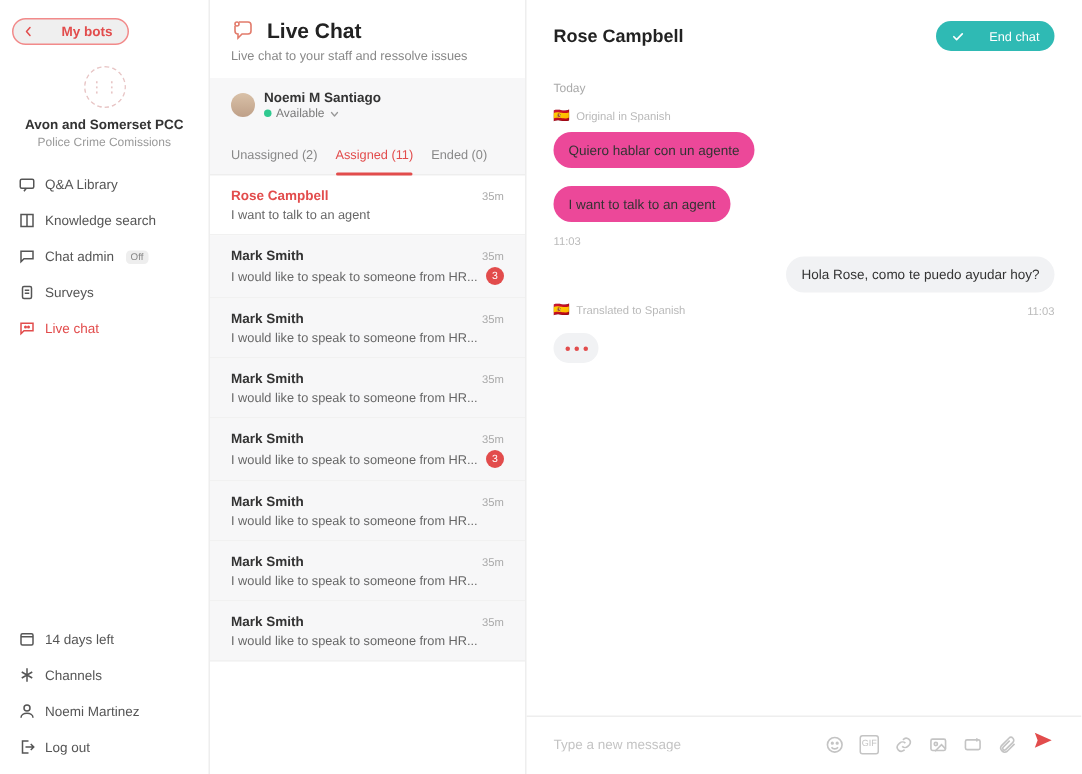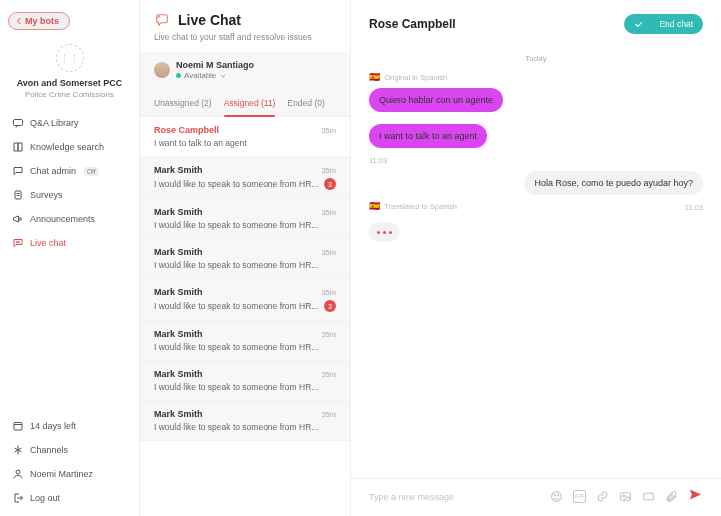--- a/index.html
+++ b/index.html
@@ -1,21 +1,21 @@
 <!DOCTYPE html>
 <html><head>
 <meta charset="utf-8">
 <style>
   * { box-sizing: border-box; margin: 0; padding: 0; }
   html, body { width: 721px; height: 516px; font-family: -apple-system, BlinkMacSystemFont, "Segoe UI", Arial, sans-serif; color: #2d2d2d; background: #fff; overflow: hidden; }
   .app { display: flex; width: 100%; height: 100%; }
 
   
   .sidebar { width: 140px; border-right: 1px solid #eee; display: flex; flex-direction: column; padding: 12px 8px 8px 8px; }
-  .mybots { align-self: flex-start; border: 1px solid #f28a8a; border-radius: 14px; padding: 3px 10px 3px 6px; display: flex; align-items: center; gap: 2px; color: #e24c4c; font-size: 9px; font-weight: 600; cursor: pointer; }
+  .mybots { align-self: flex-start; border: 1px solid #f28a8a; border-radius: 14px; padding: 3px 10px 3px 6px; display: flex; align-items: center; gap: 18px; color: #e24c4c; font-size: 9px; font-weight: 600; cursor: pointer; }
   .mybots svg { width: 8px; height: 8px; }
   .org-wrap { text-align: center; margin: 14px 0 10px 0; }
   .org-logo { width: 28px; height: 28px; border-radius: 50%; border: 1px dashed #e8c6c6; margin: 0 auto 6px auto; display:flex;align-items:center;justify-content:center; color:#e8c6c6; font-size:10px;}
   .org-name { font-size: 9px; font-weight: 600; color: #333; }
   .org-sub  { font-size: 8px; color: #9a9a9a; margin-top:2px;}
   .nav { display: flex; flex-direction: column; gap: 4px; margin-top: 4px; }
   .nav-item { display: flex; align-items: center; gap: 6px; padding: 4px 4px; font-size: 9px; color: #555; border-radius: 4px; cursor: pointer; }
   .nav-item.active { color: #e24c4c; }
   .nav-item .ic { width: 12px; height: 12px; display:inline-flex; align-items:center; justify-content:center; }
   .nav-item .ic svg { width: 12px; height: 12px; }
@@ -53,24 +53,24 @@
   .ci-prev { font-size:8.5px; color:#666; white-space:nowrap; overflow:hidden; text-overflow:ellipsis; flex:1; }
   .count-badge { min-width:12px; height:12px; border-radius:50%; background:#e24c4c; color:#fff; font-size:7px; display:inline-flex; align-items:center; justify-content:center; padding:0 2px;}
 
   
   .chat-pane { flex:1; display:flex; flex-direction:column; }
   .chat-head { display:flex; justify-content:space-between; align-items:center; padding: 14px 18px; }
   .chat-head-name { font-size:12px; font-weight:700; color:#222; }
   .endchat { background:#2fbab4; color:#fff; border:none; border-radius:12px; font-size:8.5px; padding:5px 10px; display:flex; align-items:center; gap:16px; cursor:pointer;}
   .endchat svg{width:9px;height:9px;}
   .chat-body { flex:1; padding: 0 18px; overflow:hidden; }
-  .day-sep { text-align:center; font-size:8px; color:#aaa; margin: 6px 0 10px 0; }
+  .day-sep { font-size:8px; color:#aaa; margin: 6px 0 10px 0; }
   .trans-label { display:flex; align-items:center; gap:4px; font-size:7.5px; color:#b9b9b9; }
   .flag { font-size:9px; line-height:1; }
-  .bubble { display:inline-block; background:#d946ef; color:#333; font-size:9px; padding:7px 10px; border-radius:14px; margin:6px 0; max-width: 80%; }
+  .bubble { display:inline-block; background:#ec4899; color:#333; font-size:9px; padding:7px 10px; border-radius:14px; margin:6px 0; max-width: 80%; }
   .msg-row { display:flex; flex-direction:column; }
   .msg-row.left  { align-items:flex-start; }
   .msg-row.right { align-items:flex-end; }
   .msg-row.right .bubble { background:#fdecee; }
   .msg-row.right .bubble.plain { background:#f1f2f4; }
   .ts { font-size:7.5px; color:#bbb; margin-top:2px;}
   .row-justify { display:flex; justify-content:space-between; align-items:center; width:100%;}
   .typing { width:30px; height:20px; border-radius:12px; background:#f1f2f4; display:flex; align-items:center; justify-content:center; gap:3px; margin-top:10px;}
   .typing span{ width:3px;height:3px;border-radius:50%; background:#e24c4c; display:inline-block;}
 
@@ -134,28 +134,20 @@
       </div>
       <div class="nav-item">
         <span class="ic">
             <svg viewBox="0 0 24 24" fill="none" stroke="currentColor" stroke-width="2">
               <rect x="6" y="4" width="12" height="16" rx="2"></rect>
               <path d="M9 9h6M9 13h6"></path>
             </svg>
           </span>
         <span>Surveys</span>
       </div>
-      <div class="nav-item">
-        <span class="ic">
-            <svg viewBox="0 0 24 24" fill="none" stroke="currentColor" stroke-width="2">
-              <path d="M3 10v4l10 4V6zM13 10h5a3 3 0 010 4h-5"></path>
-            </svg>
-          </span>
-        <span>Announcements</span>
-      </div>
       <div class="nav-item active">
         <span class="ic">
             <svg viewBox="0 0 24 24" fill="none" stroke="currentColor" stroke-width="2">
               <path d="M4 5h16v10H8l-4 4z"></path>
               <circle cx="10" cy="10" r="1" fill="currentColor"></circle>
               <circle cx="14" cy="10" r="1" fill="currentColor"></circle>
             </svg>
           </span>
         <span>Live chat</span>
       </div>

